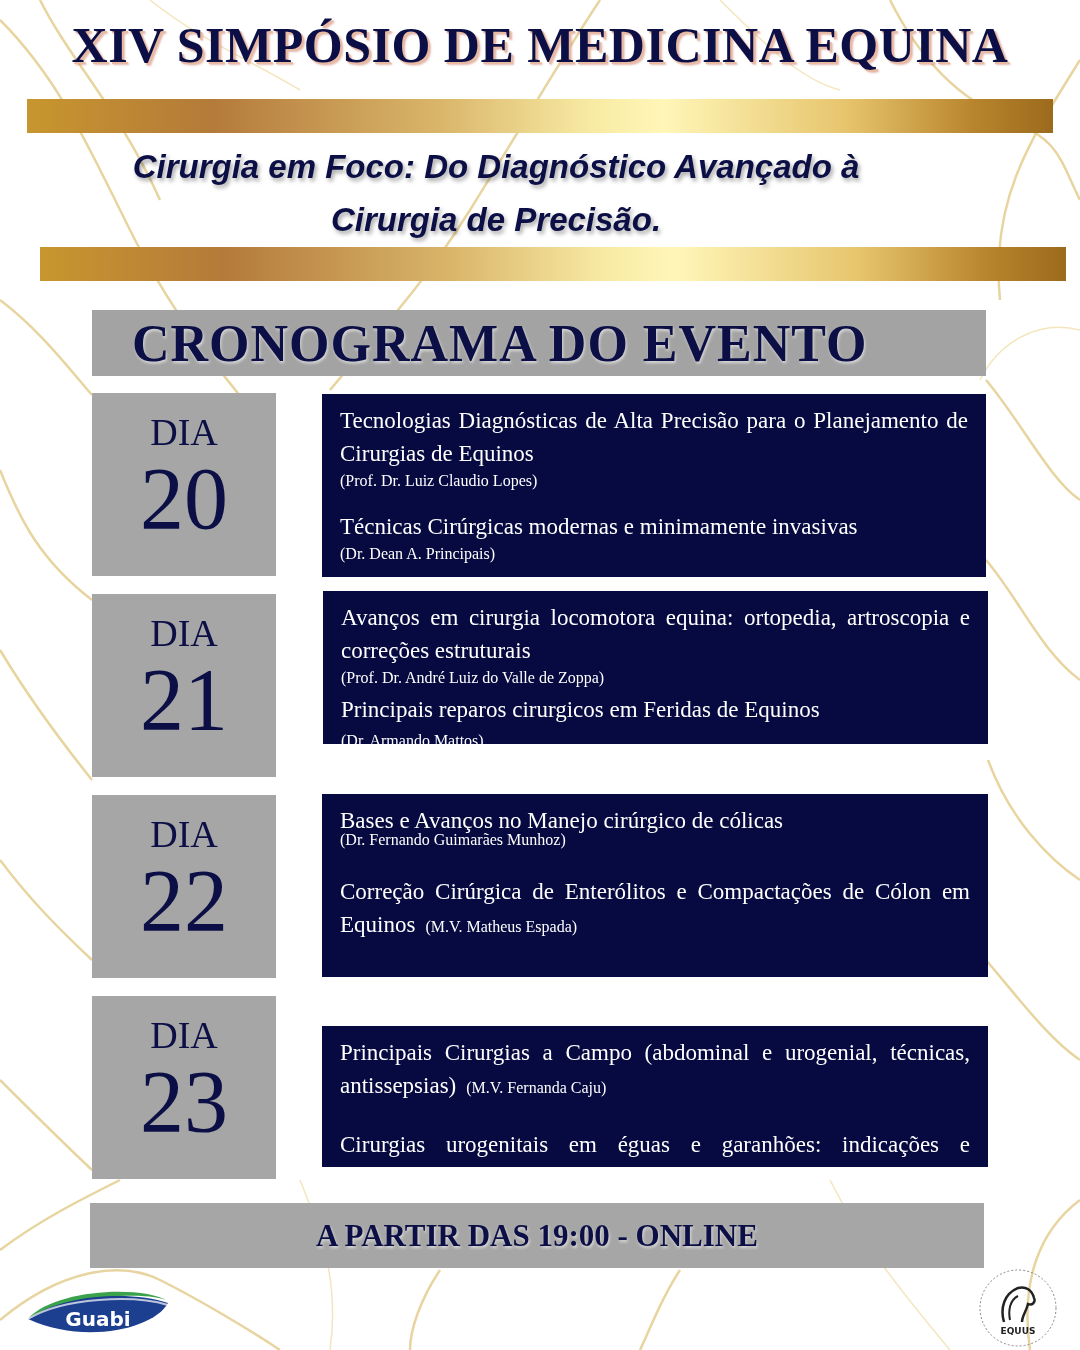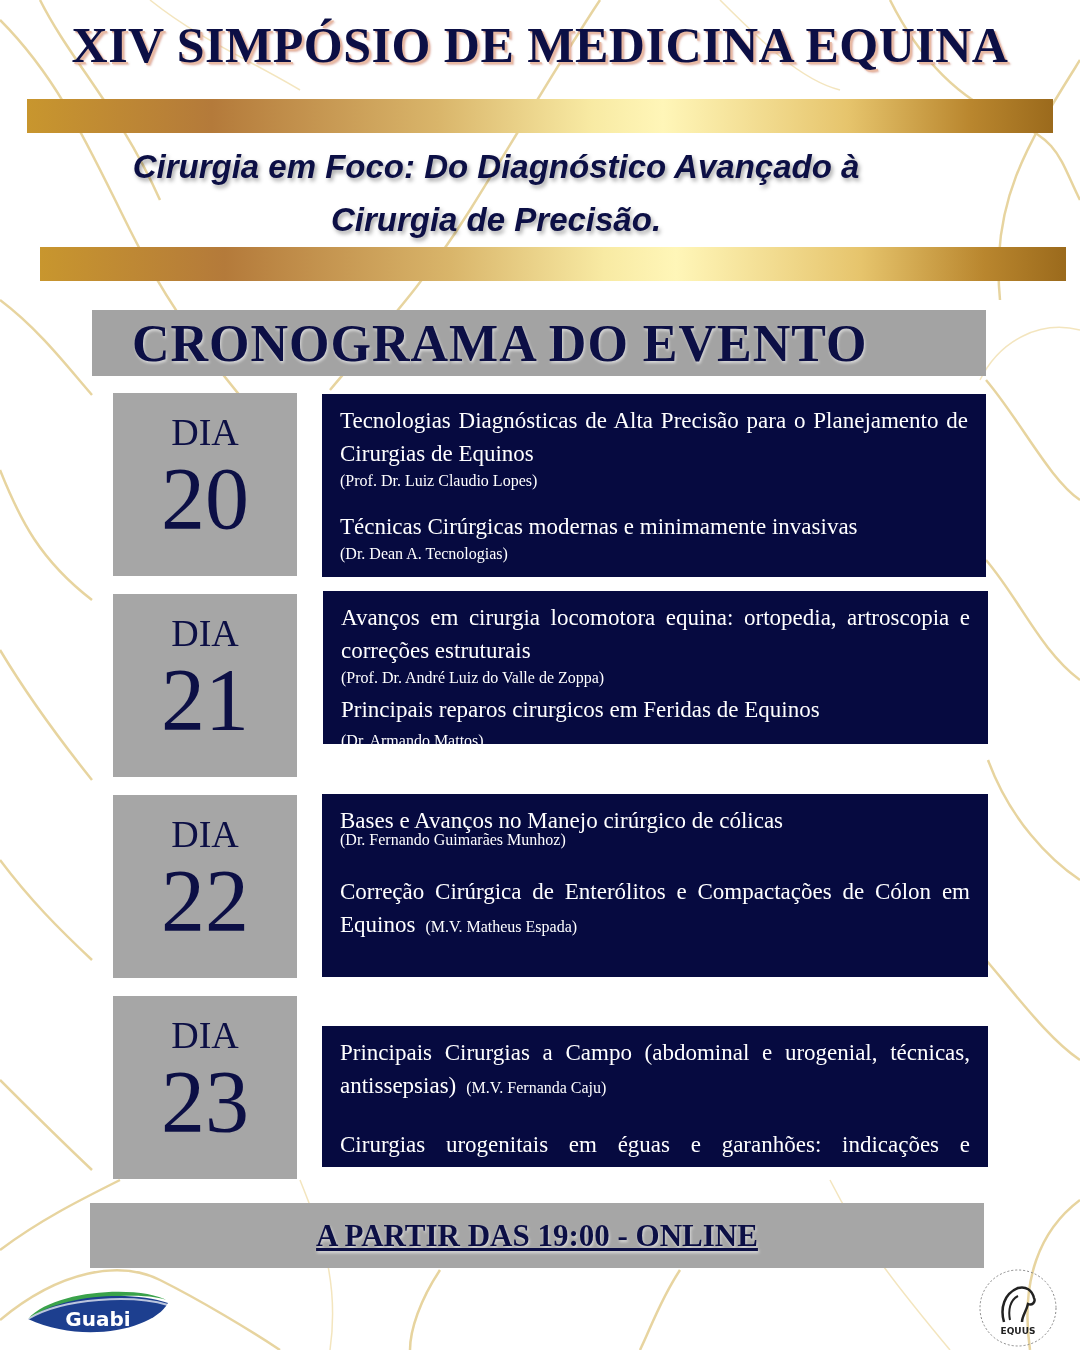--- a/index.html
+++ b/index.html
@@ -32,21 +32,21 @@
     left:92px; top:310px; width:894px; height:66px; background:#a3a3a3;
     display:flex; align-items:center;
   }
   .crono span {
     padding-left:40px;
     font-size:52px; font-weight:bold; color:#0c0f45; letter-spacing:1px;
     text-shadow: 1px 2px 3px rgba(255,255,255,0.6);
   }
   .day-box {
     position:absolute; background:#a6a6a6; width:184px; height:183px;
-    text-align:center; color:#0c0f45; z-index:1;margin-left:21px;
+    text-align:center; color:#0c0f45; z-index:1;
   }
   .day-box .dia { display:block; font-size:38px; margin-top:18px; line-height:42px; }
   .day-box .num { display:block; font-size:88px; line-height:88px; margin-top:2px; }
 
   .talk-box {
     position:absolute; background:#060a40; color:#ffffff; z-index:1;
     box-sizing:border-box; padding:10px 18px 4px 18px;
   }
   .talk-title {
     display:block; font-size:23px; line-height:33px; text-align:justify;
@@ -55,21 +55,20 @@
   .inline-speaker { font-size:16px; margin-left:10px; }
   .gap { height:22px; }
 
   .footer-bar {
     left:90px; top:1203px; width:894px; height:65px; background:#a6a6a6;
     display:flex; align-items:center; justify-content:center;
   }
   .footer-bar span {
     font-size:31px; font-weight:bold; color:#0c0f45;
     text-shadow: 1px 2px 3px rgba(255,255,255,0.6);
-    text-decoration: underline;
   }
   .guabi {
     left:24px; top:1283px; width:148px; height:60px;
   }
   .equus { left:970px; top:1262px; width:100px; height:88px; }
 </style>
 </head>
 <body>
 
 <svg class="bg-lines" viewBox="0 0 1080 1350" xmlns="http://www.w3.org/2000/svg">
@@ -120,21 +119,21 @@
 
 <div class="day-box" style="left:92px; top:393px;">
   <span class="dia">DIA</span>
   <span class="num">20</span>
 </div>
 <div class="talk-box" style="left:322px; top:394px; width:664px; height:183px;">
   <span class="talk-title">Tecnologias Diagnósticas de Alta Precisão para o Planejamento de Cirurgias de Equinos</span>
   <span class="talk-speaker">(Prof. Dr. Luiz Claudio Lopes)</span>
   <div class="gap" style="height:18px;"></div>
   <span class="talk-title">Técnicas Cirúrgicas modernas e minimamente invasivas</span>
-  <span class="talk-speaker">(Dr. Dean A. Tecnologias)</span>
+  <span class="talk-speaker">(Dr. Dean A. Principais)</span>
 </div>
 
 <div class="day-box" style="left:92px; top:594px;">
   <span class="dia">DIA</span>
   <span class="num">21</span>
 </div>
 <div class="talk-box" style="left:323px; top:591px; width:665px; height:153px;">
   <span class="talk-title">Avanços em cirurgia locomotora equina: ortopedia, artroscopia e correções estruturais</span>
   <span class="talk-speaker">(Prof. Dr. André Luiz do Valle de Zoppa)</span>
   <div class="gap" style="height:4px;"></div>

